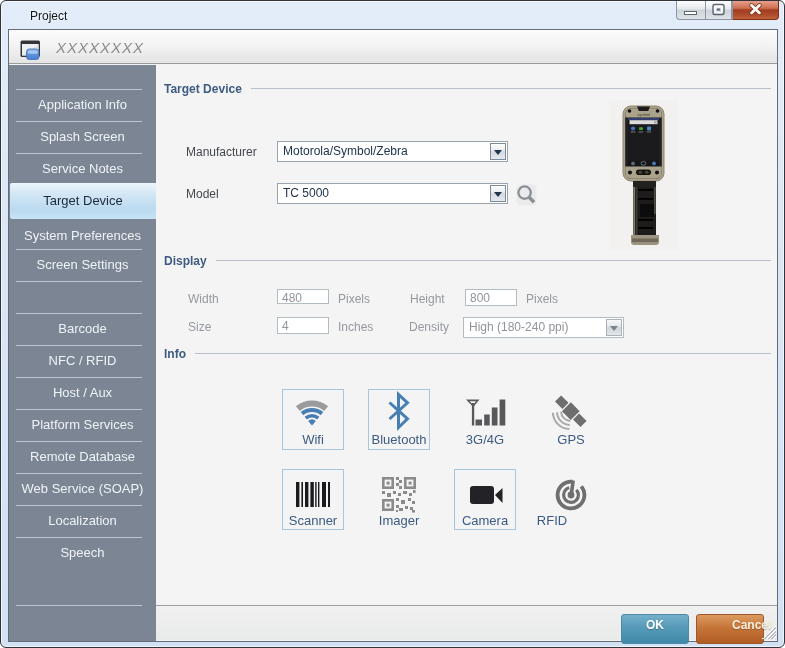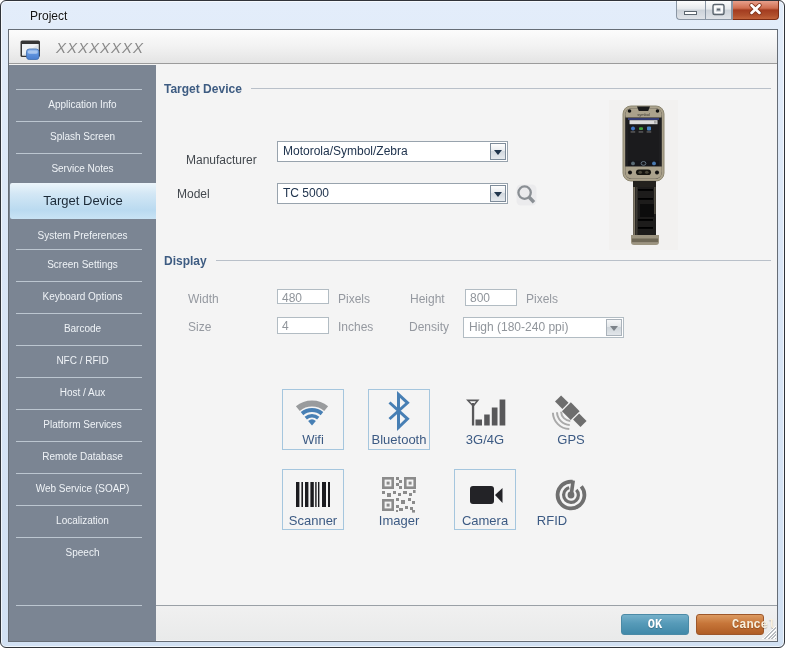--- a/index.html
+++ b/index.html
@@ -37,21 +37,21 @@
   }
   #header .xtext { position:absolute; left:47px; top:9px; font-size:15px; color:#8a8a8a; letter-spacing:1px;}
   #hicon { position:absolute; left:11px; top:10px; }
   
   #sidebar {
     position:absolute; left:0; top:35px; width:147px; height:576px;
     background:#7b8593;
   }
   .sline { position:absolute; left:7px; width:126px; height:1px; background:#bcc6d0; }
   .sitem { position:absolute; left:0; width:147px; height:32px; line-height:32px; text-align:center;
-    color:#eff3f7; font-size:10px; }
+    color:#eff3f7; font-size:13px; }
   #sel {
     position:absolute; left:1px; top:118px; width:146px; height:36px;
     border-radius:2px 0 0 2px;
     background:linear-gradient(180deg,#ecf5fb 0%, #d3e7f5 30%, #badaf0 75%, #c8e3f5 100%);
     color:#1c2a38; font-size:13px; line-height:36px; text-align:center;
   }
   
   .sect { position:absolute; left:155px; width:607px; height:13px; display:flex; align-items:center; }
   .sect b { font-size:12px; color:#3e5c82; white-space:nowrap; }
   .sect .rule { flex:1; height:1px; background:#b9c0c9; margin-left:9px; }
@@ -73,22 +73,22 @@
     background:linear-gradient(180deg,#f6f7f8 0%,#e4e7ea 45%,#d0d6db 50%,#e2e6ea 100%);
   }
   .dcombo .cbtn::after { content:""; position:absolute; left:3px; top:6px;
     border-left:4px solid transparent; border-right:4px solid transparent; border-top:5px solid #7d838a; }
   
   .ibox { position:absolute; width:62px; height:61px; border:1px solid #a5c6de; }
   .ilbl { position:absolute; width:86px; text-align:center; font-size:13px; color:#3c5a83; }
   
   #footer { position:absolute; left:147px; top:575px; width:621px; height:35px;
     background:linear-gradient(180deg,#f0f0f0 0%,#e9eaea 100%); border-top:1px solid #9aa0a6; }
-  .btn { position:absolute; top:8px; width:68px; height:21px; border-radius:3px; text-align:center;
-    font-size:12px; font-weight:bold; color:#fff; line-height:21px;font-family:Liberation Mono, monospace; }
+  .btn { position:absolute; top:8px; width:68px; height:30px; border-radius:3px; text-align:center;
+    font-size:12px; font-weight:bold; color:#fff; line-height:21px; }
   #ok { left:465px; background:linear-gradient(180deg,#74b0ca 0%,#569ab8 45%,#4189a9 100%); border:1px solid #4b8aa6; text-shadow:0 1px 1px rgba(0,0,0,0.25);}
   #cancel { left:540px; background:linear-gradient(180deg,#dc9a60 0%,#c67539 45%,#b05d24 100%); border:1px solid #9d572a; color:#f8efdd; text-shadow:0 1px 1px rgba(0,0,0,0.25);padding-left:35px;}
   #grip { position:absolute; right:1px; bottom:1px; width:14px; height:14px;
     background:linear-gradient(135deg, transparent 0 50%, #fff 50% 55%, #b9bdc1 55% 62%, #fff 62% 68%, #b9bdc1 68% 75%, #fff 75% 81%, #b9bdc1 81% 88%, #fff 88% 94%, #b9bdc1 94% 100%);
   }
 </style>
 </head>
 <body>
 <div id="win">
   <div id="titletext">Project</div>
@@ -135,21 +135,20 @@
       <div class="sitem" style="top:24px">Application Info</div>
       <div class="sline" style="top:56px"></div>
       <div class="sitem" style="top:56px">Splash Screen</div>
       <div class="sline" style="top:88px"></div>
       <div class="sitem" style="top:88px">Service Notes</div>
       <div id="sel">Target Device</div>
       <div class="sitem" style="top:155px">System Preferences</div>
       <div class="sline" style="top:184px"></div>
       <div class="sitem" style="top:184px">Screen Settings</div>
       <div class="sline" style="top:216px"></div>
-      <div class="sitem" style="top:216px">Keyboard Options</div>
       <div class="sline" style="top:248px"></div>
       <div class="sitem" style="top:248px">Barcode</div>
       <div class="sline" style="top:280px"></div>
       <div class="sitem" style="top:280px">NFC / RFID</div>
       <div class="sline" style="top:312px"></div>
       <div class="sitem" style="top:312px">Host / Aux</div>
       <div class="sline" style="top:344px"></div>
       <div class="sitem" style="top:344px">Platform Services</div>
       <div class="sline" style="top:376px"></div>
       <div class="sitem" style="top:376px">Remote Database</div>
@@ -159,26 +158,26 @@
       <div class="sitem" style="top:440px">Localization</div>
       <div class="sline" style="top:472px"></div>
       <div class="sitem" style="top:472px">Speech</div>
       <div class="sline" style="top:540px"></div>
     </div>
 
     <div class="sect" style="top:52px">
         <b>Target Device</b>
         <div class="rule"></div>
       </div>
-    <div class="lbl" style="left:177px; top:115px;margin-top:8px;">Manufacturer</div>
+    <div class="lbl" style="left:177px; top:115px;">Manufacturer</div>
     <div class="combo" style="left:268px; top:111px; width:231px; height:21px;">
       <span class="ctext">Motorola/Symbol/Zebra</span>
         <span class="cbtn"></span>
     </div>
-    <div class="lbl" style="left:168px; top:157px;">Model</div>
+    <div class="lbl" style="left:177px; top:157px;">Model</div>
     <div class="combo" style="left:268px; top:153px; width:231px; height:21px;">
       <span class="ctext">TC 5000</span>
         <span class="cbtn"></span>
     </div>
     <svg style="position:absolute; left:506px; top:153px;" width="24" height="24" viewBox="0 0 24 24">
       <rect x="1.5" y="1.5" width="20" height="21" rx="4.5" fill="#ebebed"></rect>
       <circle cx="9.6" cy="9.6" r="6.2" fill="none" stroke="#8a8f94" stroke-width="2.3"></circle>
       <line x1="14.2" y1="14.2" x2="19" y2="19.2" stroke="#8a8f94" stroke-width="3.4"></line>
     </svg>
 
@@ -244,20 +243,24 @@
     <div class="dlbl" style="left:517px; top:262px;">Pixels</div>
     <div class="dlbl" style="left:179px; top:290px;">Size</div>
     <div class="dinput" style="left:268px; top:287px; width:52px; height:17px;">4</div>
     <div class="dlbl" style="left:329px; top:290px;">Inches</div>
     <div class="dlbl" style="left:400px; top:290px;">Density</div>
     <div class="dcombo" style="left:454px; top:287px; width:161px; height:21px;">
       <span class="ctext">High (180-240 ppi)</span>
         <span class="cbtn"></span>
     </div>
 
+    <div class="sect" style="top:317px">
+        <b>Info</b>
+        <div class="rule"></div>
+      </div>
 
     <div class="ibox" style="left:273px; top:359px;"></div>
     <svg style="position:absolute; left:273px; top:359px;" width="62" height="62" viewBox="0 0 62 62">
       <path d="M13.9 17.3 A25 25 0 0 1 46.1 17.3 L42.2 21.9 A19 19 0 0 0 17.8 21.9 Z" fill="#999b9d"></path>
       <path d="M18.75 23.1 A17.5 17.5 0 0 1 41.25 23.1 L38.7 26.2 A13.5 13.5 0 0 0 21.3 26.2 Z" fill="#477fb4"></path>
       <path d="M22.6 27.7 A11.5 11.5 0 0 1 37.4 27.7 L35.1 30.4 A8 8 0 0 0 24.9 30.4 Z" fill="#477fb4"></path>
       <path d="M30 36.5 L26.14 31.9 A6 6 0 0 1 33.86 31.9 Z" fill="#477fb4"></path>
     </svg>
     <div class="ilbl" style="left:261px; top:402px;">Wifi</div>
 

